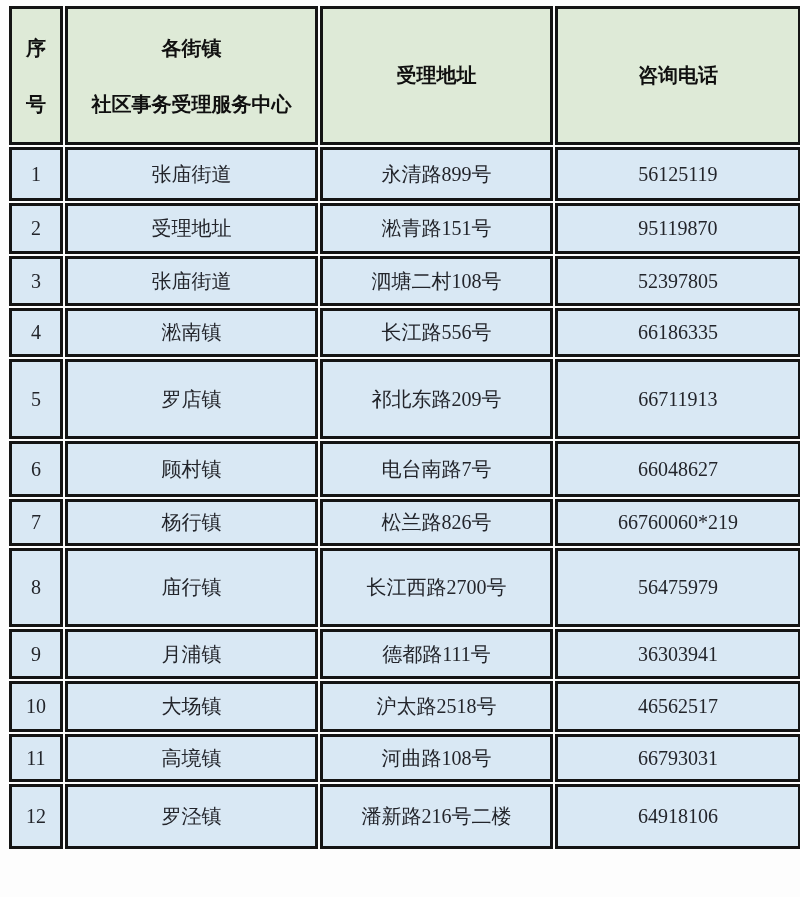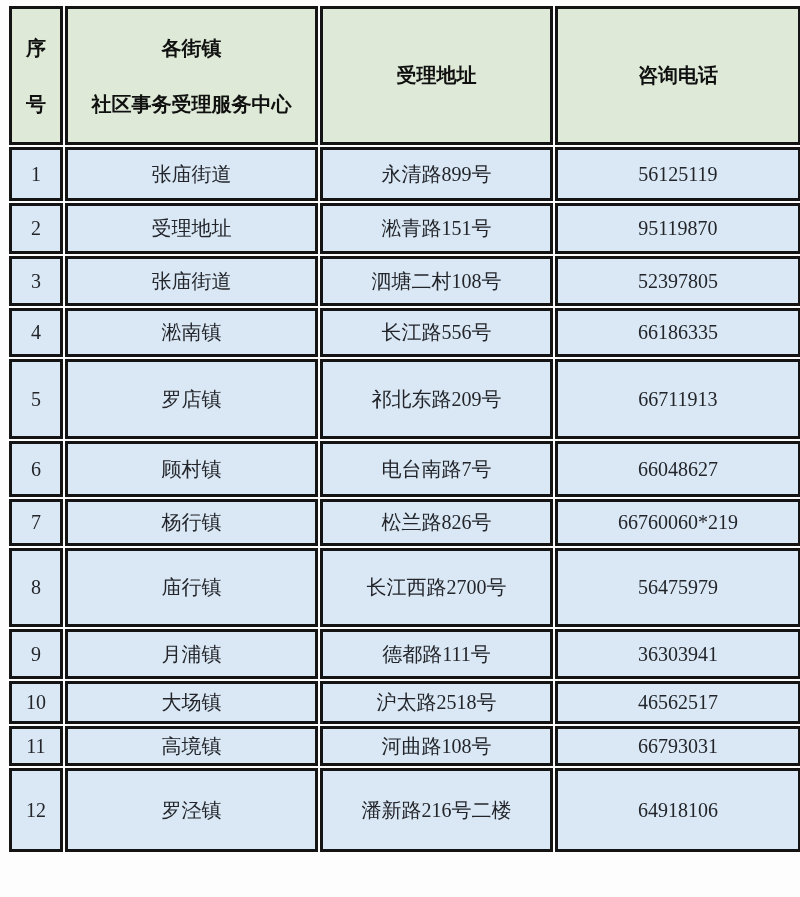--- a/index.html
+++ b/index.html
@@ -128,33 +128,33 @@
         <td>庙行镇</td>
         <td>长江西路2700号</td>
         <td>56475979</td>
       </tr>
       <tr style="height:50px">
         <td>9</td>
         <td>月浦镇</td>
         <td>德都路111号</td>
         <td>36303941</td>
       </tr>
-      <tr style="height:43px">
+      <tr style="height:51px">
         <td>10</td>
         <td>大场镇</td>
         <td>沪太路2518号</td>
         <td>46562517</td>
       </tr>
-      <tr style="height:40px">
+      <tr style="height:48px">
         <td>11</td>
         <td>高境镇</td>
         <td>河曲路108号</td>
         <td>66793031</td>
       </tr>
-      <tr style="height:84px">
+      <tr style="height:65px">
         <td>12</td>
         <td>罗泾镇</td>
         <td>潘新路216号二楼</td>
         <td>64918106</td>
       </tr>
     </tbody>
   </table>
 </div>
 
 </body></html>

